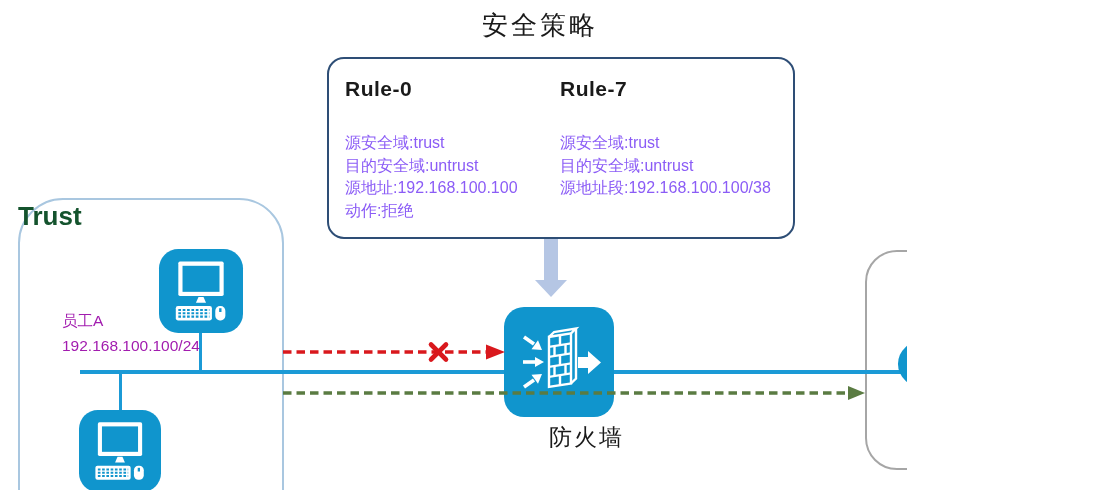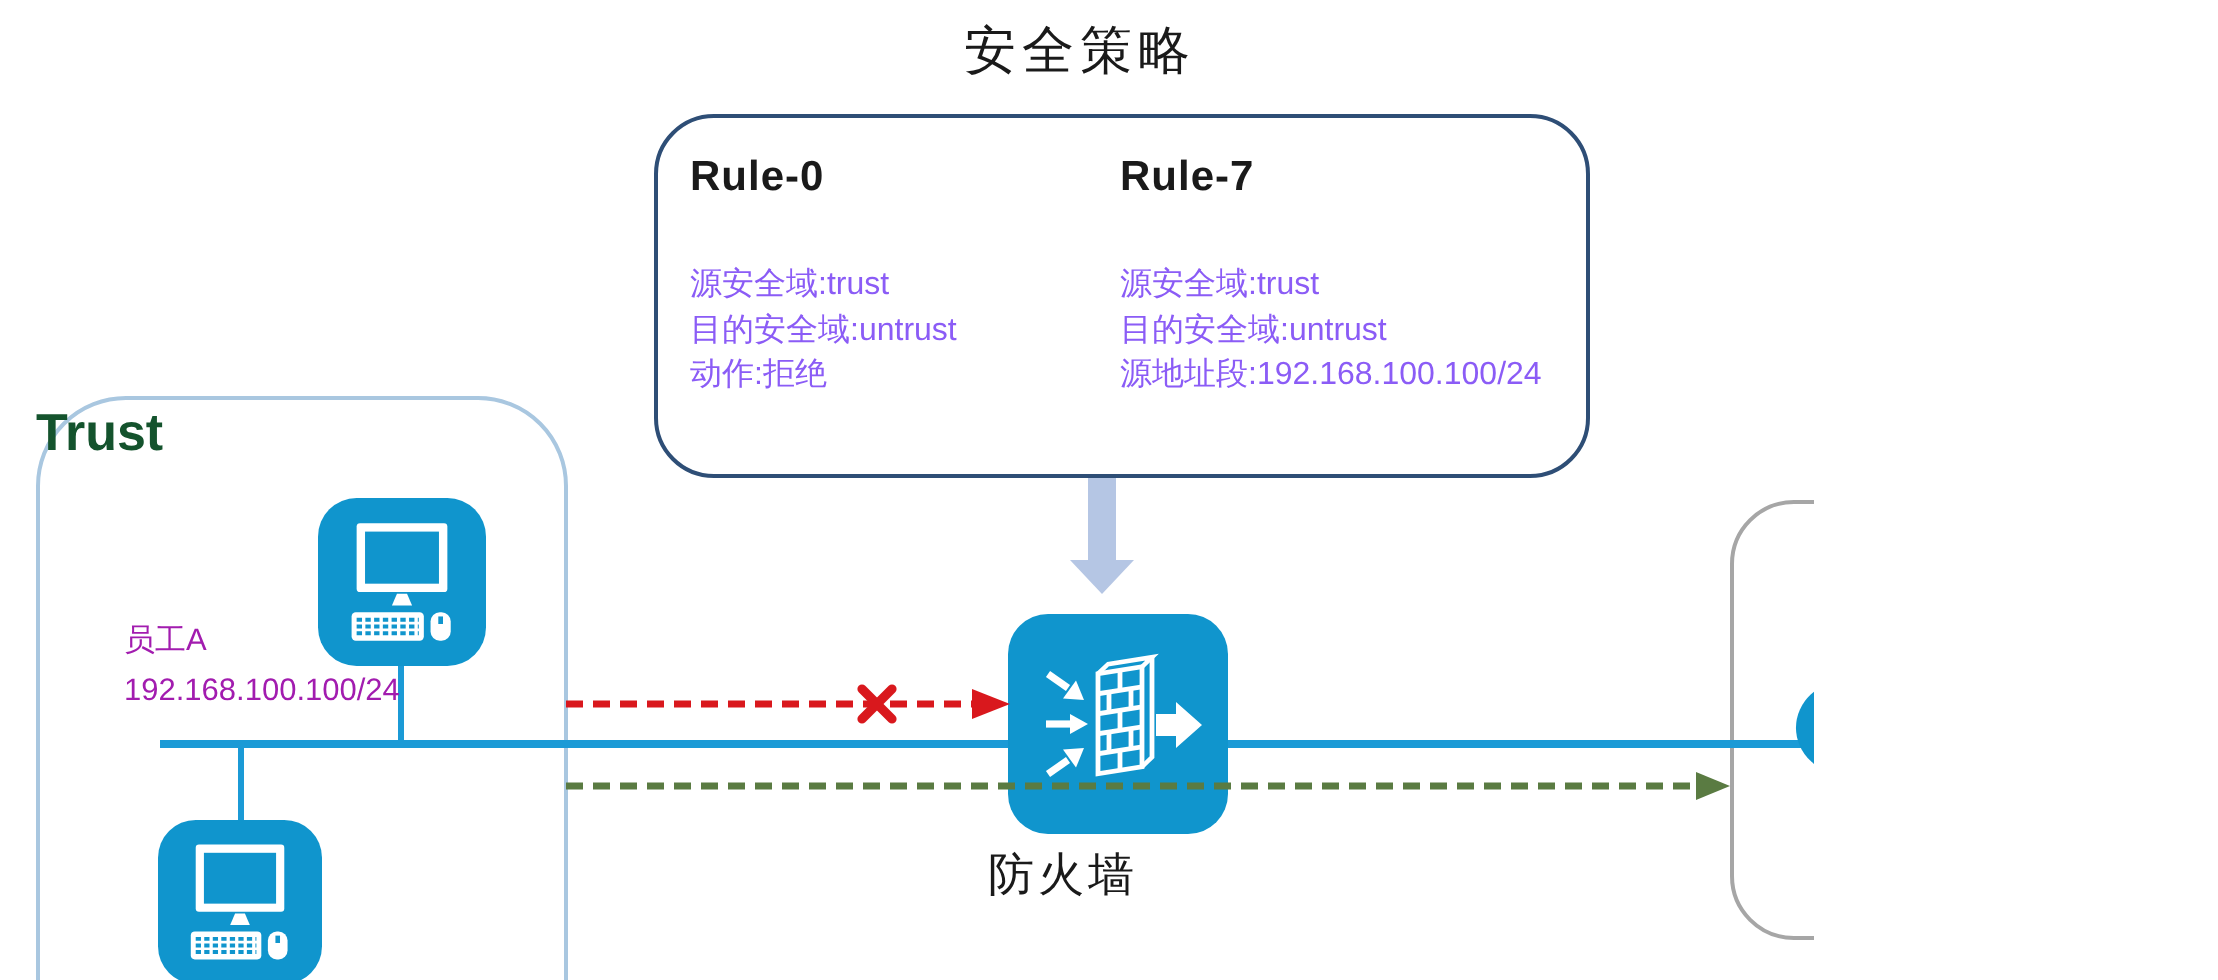--- a/index.html
+++ b/index.html
@@ -10,21 +10,21 @@
     background:#ffffff; overflow:hidden;
   }
   
   .diagram-title {
     position:absolute; left:400px; top:8px; width:280px;
     text-align:center; font-size:26px; letter-spacing:3px; color:#1a1a1a;
   }
   
   .policy-box {
     position:absolute; left:327px; top:57px; width:468px; height:182px;
-    border:2.5px solid #2e4e76; border-radius:30px; background:#fff;
+    border:2.5px solid #2e4e76; border-radius:17px; background:#fff;
   }
   .rule-col { position:absolute; top:18px; }
   .rule-col.c0 { left:16px; }
   .rule-col.c1 { left:231px; }
   .rule-name { font-size:21px; font-weight:bold; letter-spacing:0.5px; }
   .rule-lines { margin-top:31px; font-size:16px; line-height:22.5px; color:#8b5cf6; }
   
   .zone {
     position:absolute; background:transparent;
   }
@@ -50,21 +50,21 @@
   .drop-link.l1 { left:199px; top:331px; height:41px; }
   .drop-link.l2 { left:119px; top:372px; height:40px; }
   
   .icon { position:absolute; }
   .pc1 { left:158px; top:249px; width:86px; height:84px; z-index:2; }
   .pc2 { left:79px;  top:409px; width:82px; height:84px; z-index:2; }
   .fw  { left:504px; top:307px; width:110px; height:110px; z-index:2; }
   .cloud { left:896px; top:302px; width:158px; height:110px; z-index:2; }
   .fw-label {
     position:absolute; left:494px; top:422px; width:130px;
-    text-align:left; font-size:23px; letter-spacing:2px; color:#1a1a1a;
+    text-align:right; font-size:23px; letter-spacing:2px; color:#1a1a1a;
   }
   
   .host-info {
     position:absolute; left:62px; top:308px; font-size:15.5px;
     line-height:25px; color:#a21caf; z-index:2;
   }
   
   .pointer-arrow { position:absolute; left:534px; top:239px; width:34px; height:60px; z-index:2; }
   .deny-arrow  { position:absolute; left:283px; top:340px; width:226px; height:24px; z-index:3; }
   .allow-arrow { position:absolute; left:283px; top:381px; width:585px; height:24px; z-index:3; }
@@ -75,29 +75,30 @@
 <div class="stage">
 
   <div class="diagram-title">安全策略</div>
 
   <div class="policy-box">
     <div class="rule-col c0">
       <div class="rule-name">Rule-0</div>
       <div class="rule-lines">
         <div>源安全域:trust</div>
         <div>目的安全域:untrust</div>
+        <div>源地址:192.168.100.100</div>
         <div>动作:拒绝</div>
       </div>
     </div>
     <div class="rule-col c1">
       <div class="rule-name">Rule-7</div>
       <div class="rule-lines">
         <div>源安全域:trust</div>
         <div>目的安全域:untrust</div>
-        <div>源地址段:192.168.100.100/24</div>
+        <div>源地址段:192.168.100.100/38</div>
       </div>
     </div>
   </div>
 
   <svg class="pointer-arrow" viewBox="0 0 34 60">
     <rect x="10" y="0" width="14" height="42" fill="#b5c6e4"></rect>
     <polygon points="1,41 33,41 17,58" fill="#b5c6e4"></polygon>
   </svg>
 
   <div class="zone trust-zone"></div>

